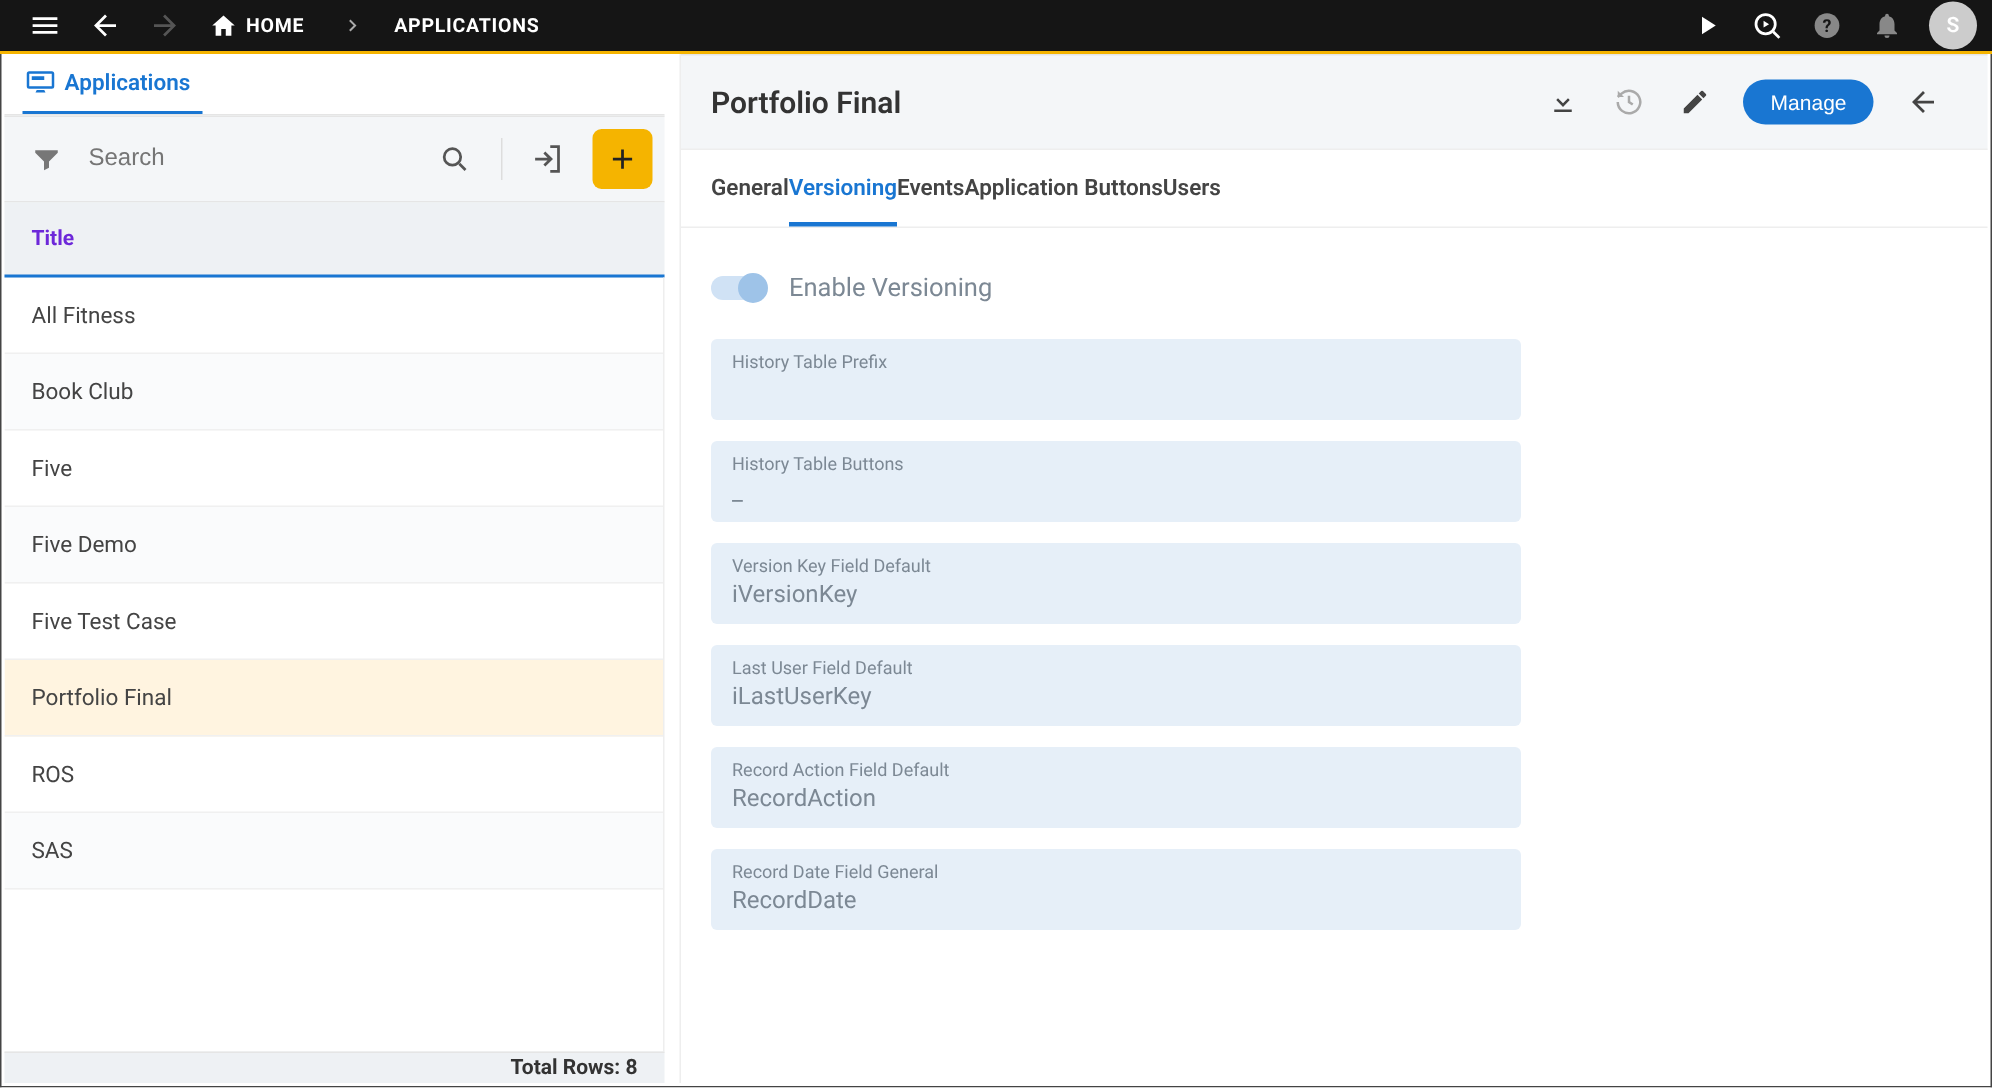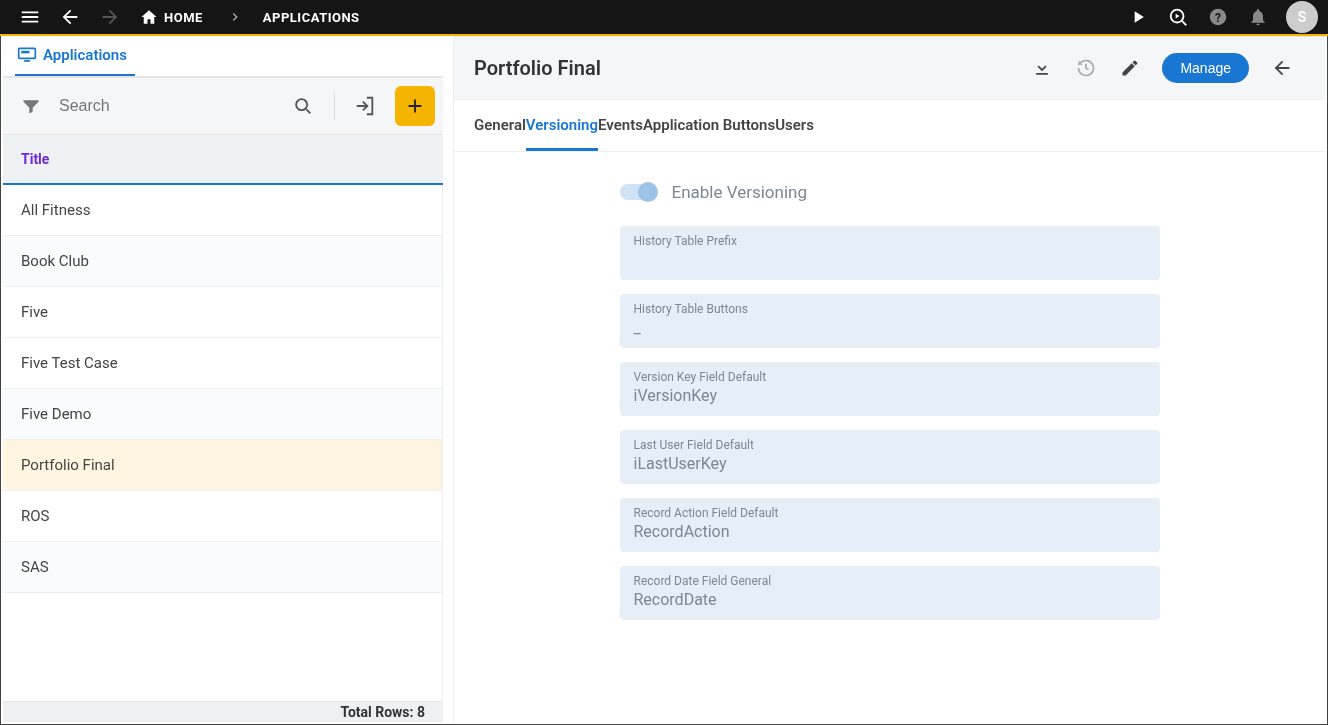--- a/index.html
+++ b/index.html
@@ -148,21 +148,21 @@
   .tab {
     padding: 16px 0 14px; font-weight: 600; color: #444; cursor: pointer;
     border-bottom: 3px solid transparent; font-size: 15px;
   }
   .tab.active { color: #1976d2; border-bottom-color: #1976d2; }
 
   
   .form-area {
     flex: 1; overflow-y: auto;
     padding: 30px 20px 20px;
-    display: flex; flex-direction: column; align-items: center;
+    display: flex; flex-direction: column; 
   }
   .form-inner { width: 540px; max-width: 100%; }
   .toggle-row {
     display: flex; align-items: center; gap: 16px;
     margin-bottom: 24px;
     color: #7c8894; font-size: 17px;
   }
   .switch {
     width: 36px; height: 16px; border-radius: 10px;
     background: #d0e2f5; position: relative; cursor: pointer;
@@ -285,22 +285,22 @@
           </svg>
       </div>
     </div>
 
     <div class="title-row">Title</div>
 
     <div class="list" id="app-list">
         <div class="list-item">All Fitness</div>
         <div class="list-item alt">Book Club</div>
         <div class="list-item">Five</div>
+        <div class="list-item alt">Five Demo</div>
         <div class="list-item">Five Test Case</div>
-        <div class="list-item alt">Five Demo</div>
         <div class="list-item alt selected">Portfolio Final</div>
         <div class="list-item">ROS</div>
         <div class="list-item alt">SAS</div>
       </div>
 
     <div class="list-footer">Total Rows: 8</div>
   </div>
 
   <div class="right">
     <div class="right-header">

